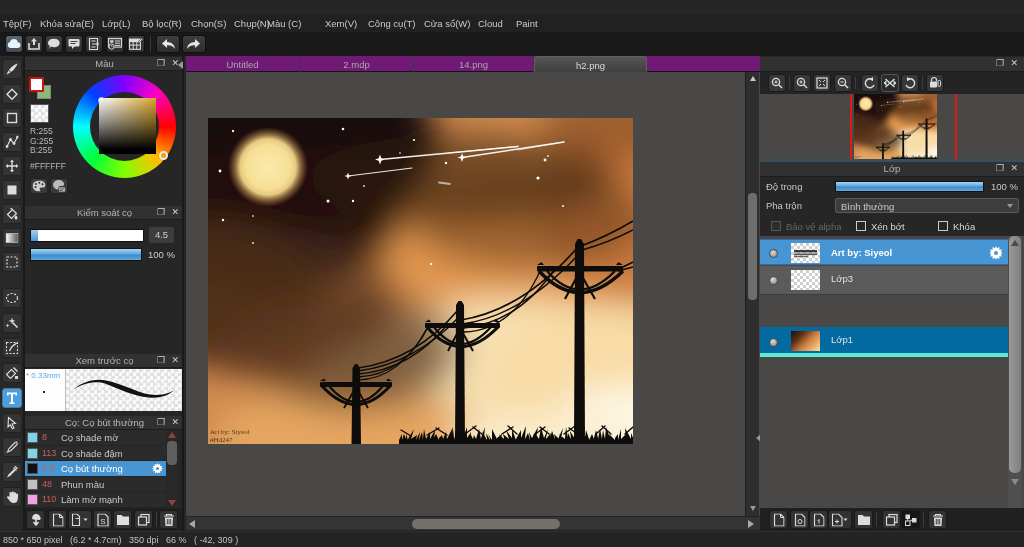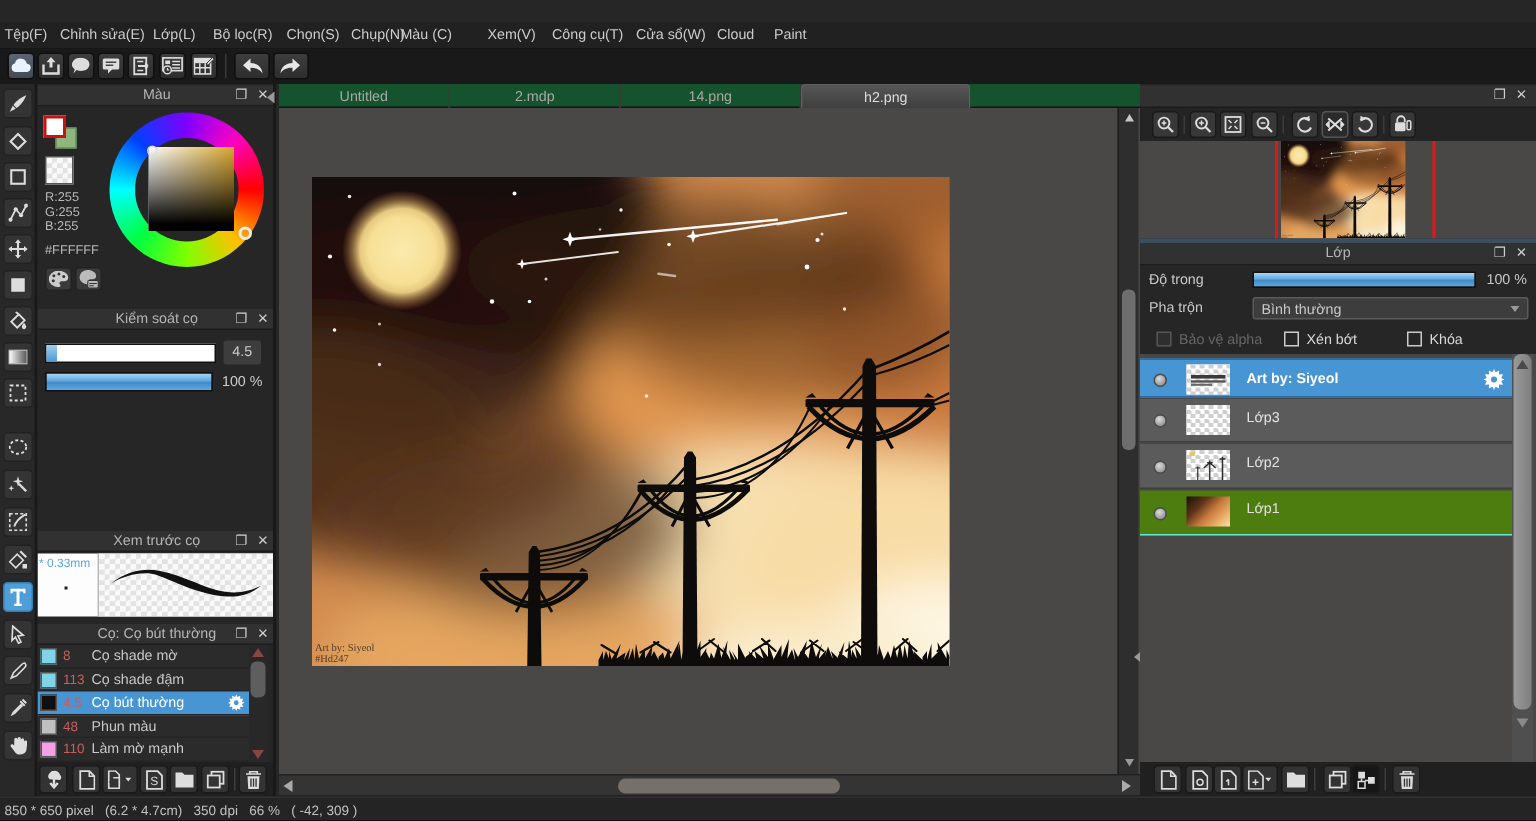--- a/index.html
+++ b/index.html
@@ -47,21 +47,21 @@
 .phead .picons { position:absolute; right:3px; top:1px; font-size:9px; color:#cfcfcf; letter-spacing:2px;}
 
 
 #rightdock { position:absolute; left:760px; top:0; width:264px; height:475px; background:#262626; }
 .phead2 { position:absolute; left:0; width:264px; height:15px; background:#313131; border-bottom:1px solid #1c1c1c; }
 .phead2 .ptitle { position:absolute; width:100%; text-align:center; top:1px; font-size:9.5px; color:#b5b5b5; }
 .phead2 .picons { position:absolute; right:4px; top:1px; font-size:9px; color:#cfcfcf; letter-spacing:2px;}
 
 
 #center { position:absolute; left:186px; top:0; width:574px; height:475px; background:#494846; }
-#tabbar { position:absolute; left:0; top:0; width:574px; height:16px; background:#14532d; border-bottom:1px solid #141414;}
+#tabbar { position:absolute; left:0; top:0; width:574px; height:16px; background:#701a75; border-bottom:1px solid #141414;}
 .tab { position:absolute; top:0; height:16px; border-right:1px solid #3a3a3a; color:#a8a8a8; font-size:9.5px; text-align:center; padding-top:3px; }
 .tab.active { background:linear-gradient(180deg,#565656,#3f3f3f); color:#dcdcdc; border-radius:3px 3px 0 0; border:1px solid #5f5f5f; border-bottom:none;}
 
 
 #statusbar { position:absolute; left:0; top:531px; width:1024px; height:16px; background:#242424; border-top:1px solid #303030; }
 #statusbar span { position:absolute; left:3px; top:3px; font-size:9px; color:#c2c2c2; }
 
 .checker { background-image:conic-gradient(#e2e2e2 0 25%, #f9f9f9 0 50%, #e2e2e2 0 75%, #f9f9f9 0); background-size:7px 7px; background-color:#fff; }
 .pbtn { background:#3a3a3a; border:1px solid #222; border-radius:3px; }
 .pbtn svg { position:absolute; left:50%; top:50%; transform:translate(-50%,-50%); }
@@ -81,21 +81,21 @@
 .lname { position:absolute; left:71px; top:7px; font-size:9.5px; color:#e2e2e2; }
 .checker2 { background-image:conic-gradient(#cfcfcf 0 25%, #fff 0 50%, #cfcfcf 0 75%, #fff 0); background-size:6px 6px; background-color:#fff; }
 </style>
 </head>
 <body>
 <div id="app">
 
 
   <div id="menubar">
     <span class="menuitem" style="left:3px">Tệp(F)</span>
-    <span class="menuitem" style="left:40px">Chỉnh sửa(E)</span>
+    <span class="menuitem" style="left:40px">Khóa sửa(E)</span>
     <span class="menuitem" style="left:102px">Lớp(L)</span>
     <span class="menuitem" style="left:142px">Bộ lọc(R)</span>
     <span class="menuitem" style="left:191px">Chọn(S)</span>
     <span class="menuitem" style="left:234px">Chụp(N)</span>
     <span class="menuitem" style="left:267px">Màu (C)</span>
     <span class="menuitem" style="left:325px">Xem(V)</span>
     <span class="menuitem" style="left:368px">Công cụ(T)</span>
     <span class="menuitem" style="left:424px">Cửa sổ(W)</span>
     <span class="menuitem" style="left:478px">Cloud</span>
     <span class="menuitem" style="left:516px">Paint</span>
@@ -674,31 +674,21 @@
           <svg style="position:absolute;right:5px;top:6px" width="14" height="14" viewBox="0 0 11 11">
               <path d="M5.5 0 L6.3 1.7 L8.2.8 L8.1 2.9 L10.2 2.8 L9.3 4.7 L11 5.5 L9.3 6.3 L10.2 8.2 L8.1 8.1 L8.2 10.2 L6.3 9.3 L5.5 11 L4.7 9.3 L2.8 10.2 L2.9 8.1 L.8 8.2 L1.7 6.3 L0 5.5 L1.7 4.7 L.8 2.8 L2.9 2.9 L2.8.8 L4.7 1.7Z" fill="#fff"></path>
               <circle cx="5.5" cy="5.5" r="1.6" fill="#4795d2"></circle>
             </svg>
         </div>
         <div class="lrow" style="top:30px;height:29px;background:#5b5b5b;border-bottom:1px solid #3e3e3e">
           <span class="leye" style="top:10px"></span>
           <span class="lthumb checker2"></span>
           <span class="lname">Lớp3</span>
         </div>
-        <div class="lrow" style="top:60px;height:30px;background:#5b5b5b;border-bottom:1px solid #3e3e3e">
-          <span class="leye" style="top:11px"></span>
-          <span class="lthumb checker2"><svg width="29" height="20" viewBox="0 0 29 20">
-                <rect x="2" y="1.5" width="3.5" height="2.5" fill="#e8c84a"></rect>
-                <path d="M7.5 20 V11 M6 12 h3.2" stroke="#2a2a2a" stroke-width=".8" fill="none"></path>
-                <path d="M15.5 20 V7 M13.8 8.5 h3.6 M15.5 8.5 l-4 3.5 M15.5 8.5 l4 3.5" stroke="#2a2a2a" stroke-width=".9" fill="none"></path>
-                <path d="M24 20 V4.5 M22 6 h4" stroke="#2a2a2a" stroke-width="1" fill="none"></path>
-              </svg></span>
-          <span class="lname">Lớp2</span>
-        </div>
-        <div class="lrow" style="top:91px;height:30px;background:#4d7c0f;border-bottom:1px solid #5eead4">
+        <div class="lrow" style="top:91px;height:30px;background:#0369a1;border-bottom:4px solid #5eead4">
           <span class="leye" style="top:11px"></span>
           <span class="lthumb" style="background:linear-gradient(135deg,#1a0f08 0%,#5d3318 30%,#c97a3e 55%,#eeb36e 80%,#f7e0ac 100%)"></span>
           <span class="lname">Lớp1</span>
         </div>
         <div class="abs" style="right:2px;top:0;width:14px;height:272px;background:#4f4f4f">
           <div style="position:absolute;left:1px;top:0;width:12px;height:237px;background:linear-gradient(90deg,#999,#7f7f7f);border-radius:5px"></div>
           <div style="position:absolute;left:3px;top:4px;width:0;height:0;border-left:4px solid transparent;border-right:4px solid transparent;border-bottom:6px solid #4a4a4a"></div>
           <div style="position:absolute;left:3px;top:243px;width:0;height:0;border-left:4px solid transparent;border-right:4px solid transparent;border-top:6px solid #8a8a8a"></div>
         </div>
       </div>

